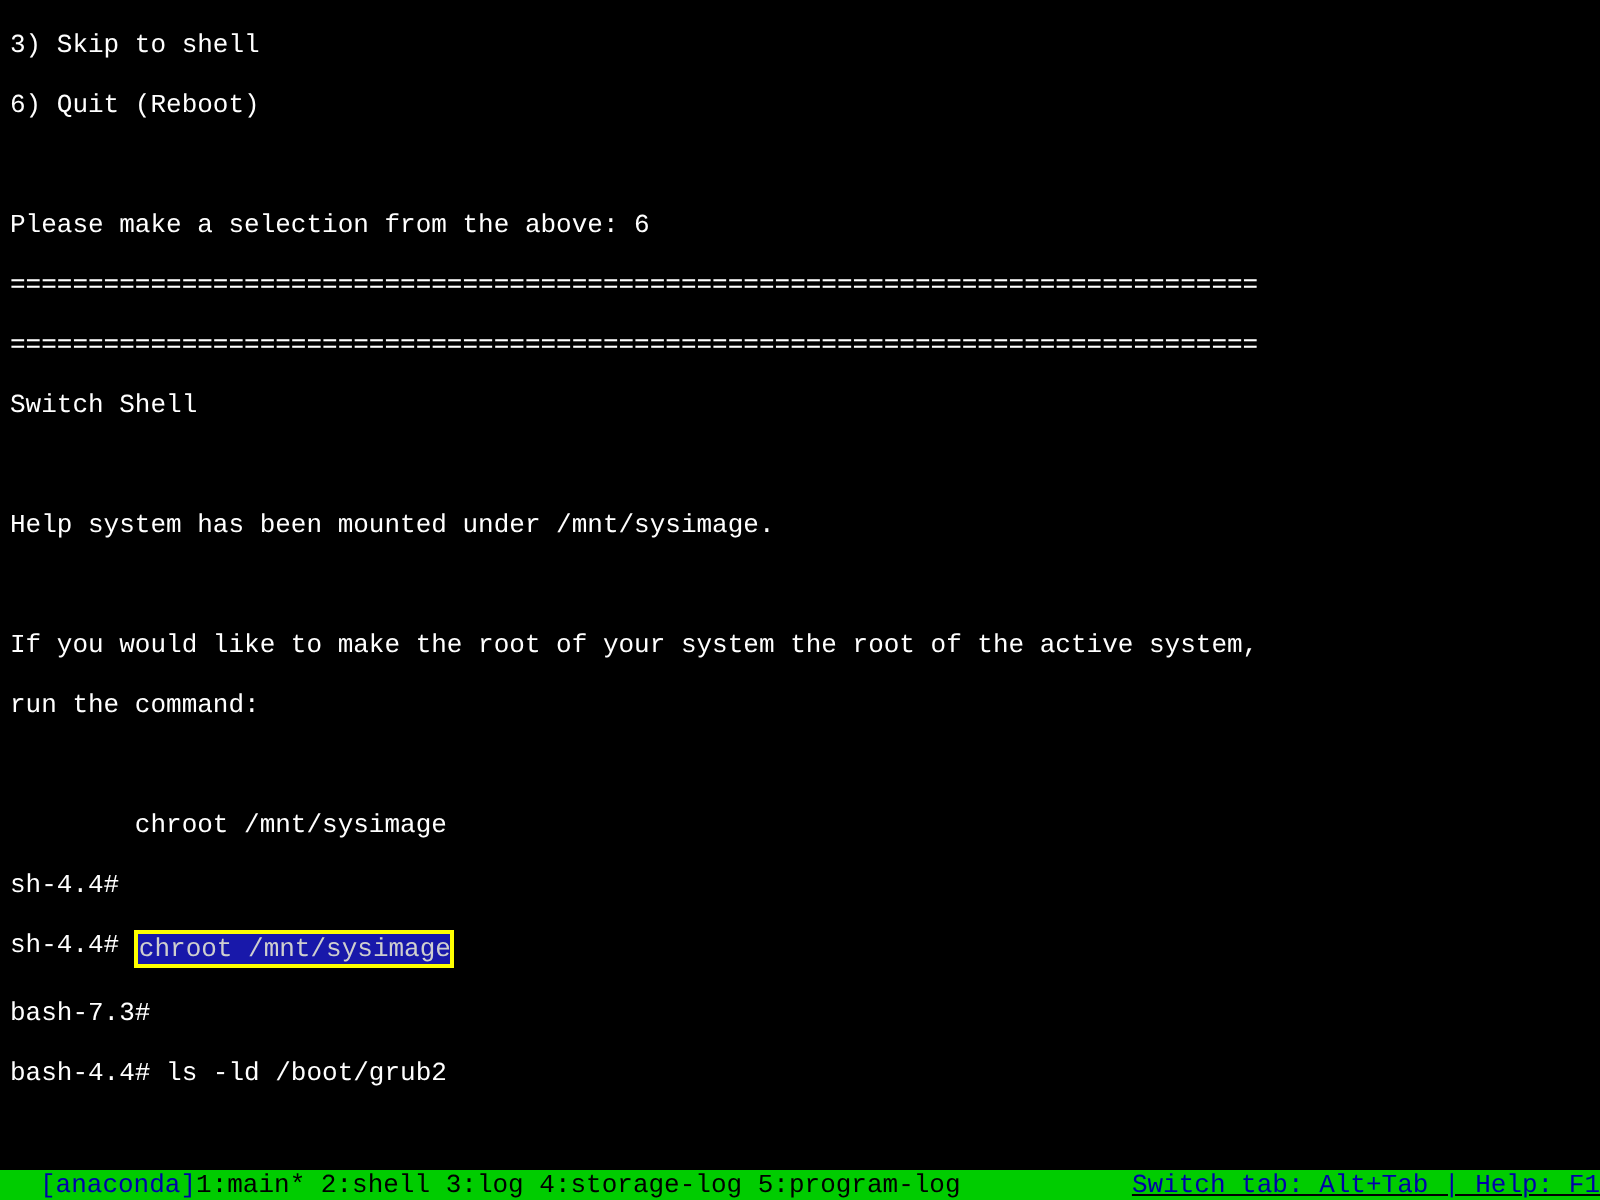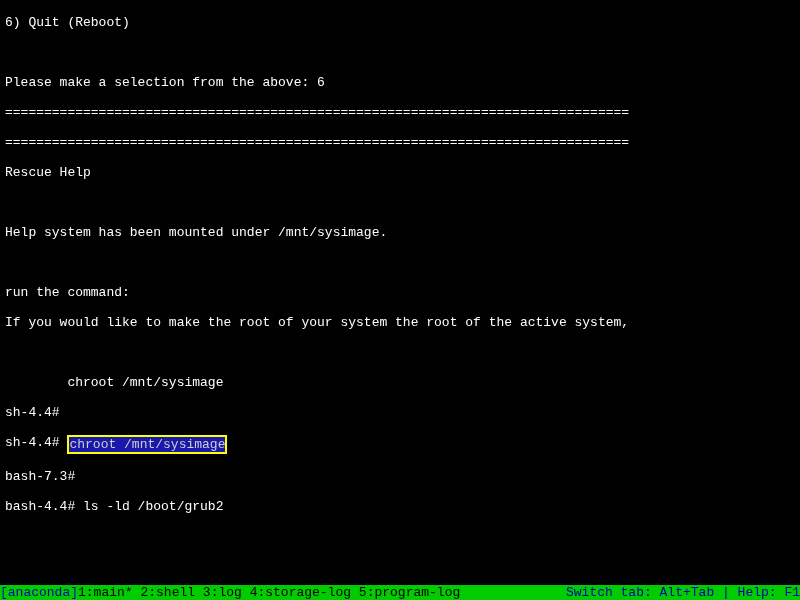--- a/index.html
+++ b/index.html
@@ -36,39 +36,40 @@
       bottom: 0;
       left: 0;
       right: 0;
       background: #00cc00;
       color: #000;
       display: flex;
       height: 15px;
       font-size: 13px;
     }
     .status-left { flex: 1; }
-    .status-right { text-align: right; }
-    .status-bar .blue { color: #0000aa; }
+    .status-right { text-align: right; text-decoration: underline; }
+    .status-bar .blue { color: #0000aa; padding-left: 20px; }
     .rule { letter-spacing: 0; }
   </style>
 </head>
 <body>
 
 <div class="terminal">
+<span class="line">3) Skip to shell</span>
 <span class="line">6) Quit (Reboot)</span>
 <span class="line"> </span>
 <span class="line">Please make a selection from the above: 6</span>
 <span class="line rule">================================================================================</span>
 <span class="line rule">================================================================================</span>
-<span class="line">Rescue Help</span>
+<span class="line">Switch Shell</span>
 <span class="line"> </span>
 <span class="line">Help system has been mounted under /mnt/sysimage.</span>
 <span class="line"> </span>
+<span class="line">If you would like to make the root of your system the root of the active system,</span>
 <span class="line">run the command:</span>
-<span class="line">If you would like to make the root of your system the root of the active system,</span>
 <span class="line"> </span>
 <span class="line">        chroot /mnt/sysimage</span>
 <span class="line">sh-4.4#</span>
 <div class="line prompt-group"><span>sh-4.4# </span><span class="hl">chroot /mnt/sysimage</span></div>
 <span class="line">bash-7.3#</span>
 <span class="line">bash-4.4# ls -ld /boot/grub2</span>
 
 
 
 

